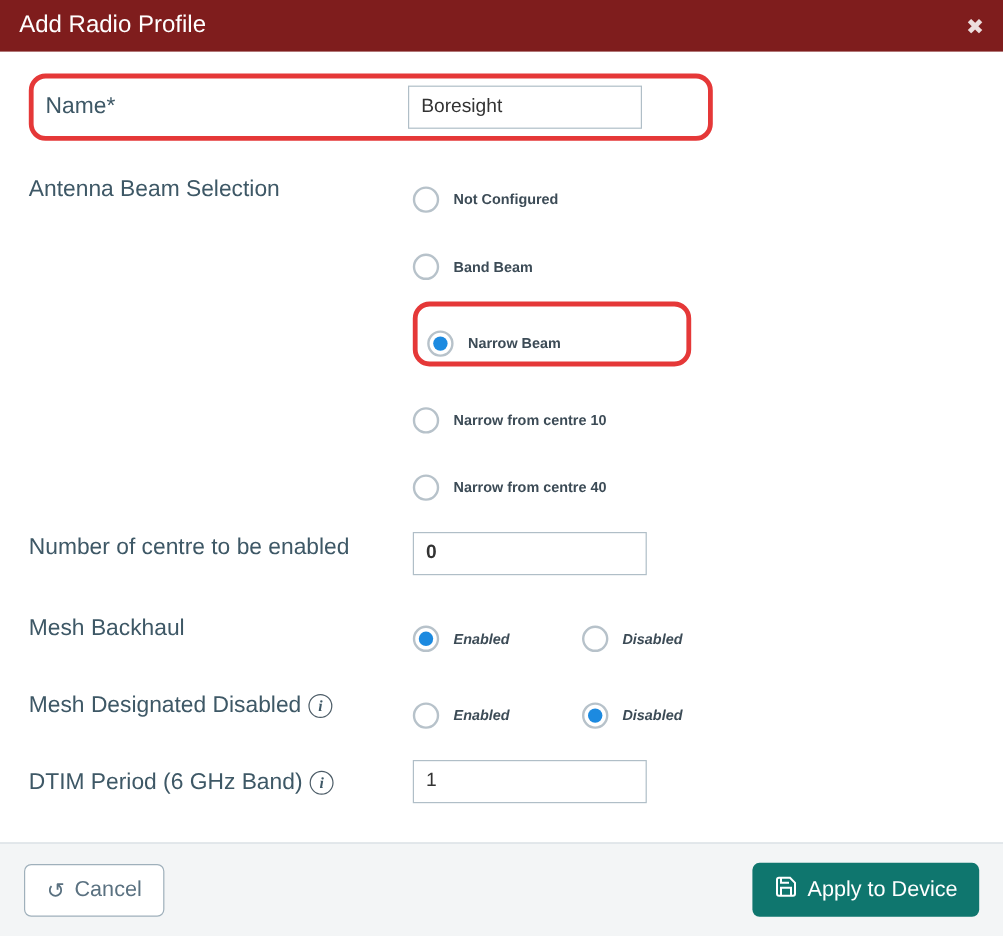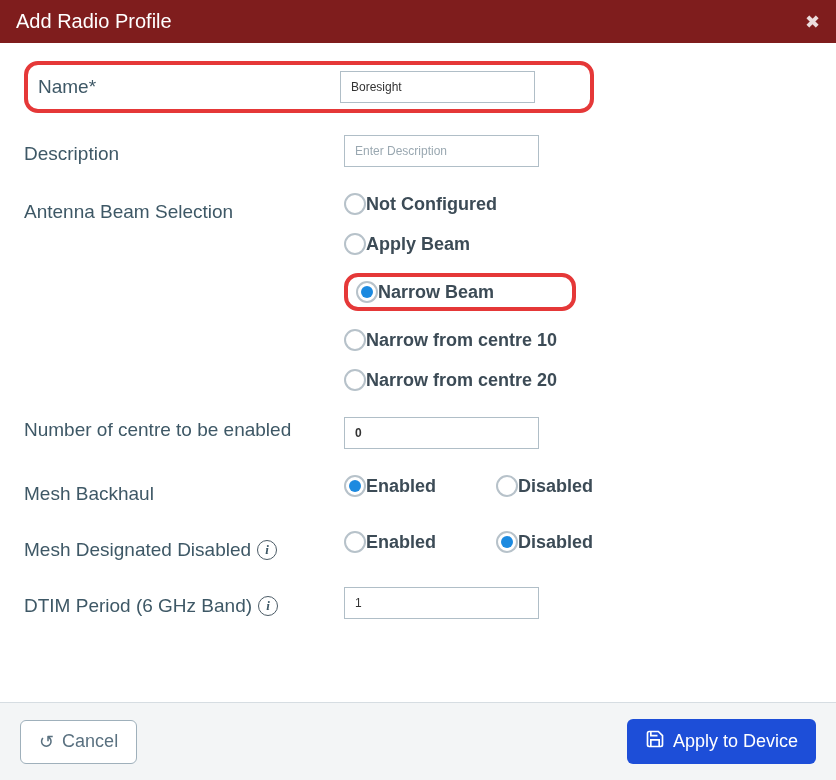--- a/index.html
+++ b/index.html
@@ -53,43 +53,46 @@
       align-items: center;
       gap: 6px;
     }
     .field-col {
       flex: 1;
     }
     .text-input {
       width: 195px;
       padding: 8px 10px;
       border: 1px solid #b0bec7;
-      font-size: 12px;
+      font-size: 16px;
       color: #333;
       font-family: inherit;
     }
     .text-input::placeholder {
       color: #9aa8b1;
     }
     .radio-group-vertical {
       display: flex;
       flex-direction: column;
       gap: 18px;
     }
     .radio-group-horizontal {
       display: flex;
       gap: 60px;
+      font-style: italic;
     }
     .radio-item {
       display: flex;
       align-items: center;
-      cursor: pointer;
-      font-size: 18px;
+      gap: 12px;
+      cursor: pointer;
+      font-size: 12px;
       font-weight: 600;
       color: #3c4b56;
+      margin-top: 16px;
     }
     .radio-circle {
       width: 22px;
       height: 22px;
       border: 2px solid #b7c2ca;
       border-radius: 50%;
       display: flex;
       align-items: center;
       justify-content: center;
       flex-shrink: 0;
@@ -154,21 +157,21 @@
       cursor: pointer;
       border: none;
       font-family: inherit;
     }
     .btn-cancel {
       background: #fff;
       border: 1px solid #9fb0bb;
       color: #5a7180;
     }
     .btn-apply {
-      background: #1d4ed8;
+      background: #0f766e;
       color: #fff;
     }
     .undo-icon {
       display: inline-block;
       transform: rotate(0deg);
       font-size: 18px;
     }
     .save-icon svg {
       width: 20px;
       height: 20px;
@@ -183,52 +186,46 @@
     <span class="close-icon">✖</span>
   </div>
 
   <div class="dialog-body">
 
     <div class="name-highlight">
       <div class="label-col">Name*</div>
       <input type="text" class="text-input" value="Boresight" style="">
     </div>
 
-    <div class="form-row">
-      <div class="label-col">Description</div>
-      <div class="field-col">
-        <input type="text" class="text-input" placeholder="Enter Description" style="">
-      </div>
-    </div>
 
     <div class="form-row">
       <div class="label-col">Antenna Beam Selection</div>
       <div class="field-col">
         <div class="radio-group-vertical">
           <label class="radio-item">
             <span class="radio-circle"></span>
             <span>Not Configured</span>
           </label>
           <label class="radio-item">
             <span class="radio-circle"></span>
-            <span>Apply Beam</span>
+            <span>Band Beam</span>
           </label>
           <div class="highlight-box" style="width:232px;">
             <label class="radio-item">
               <span class="radio-circle checked"></span>
               <span>Narrow Beam</span>
             </label>
           </div>
           <label class="radio-item">
             <span class="radio-circle"></span>
             <span>Narrow from centre 10</span>
           </label>
           <label class="radio-item">
             <span class="radio-circle"></span>
-            <span>Narrow from centre 20</span>
+            <span>Narrow from centre 40</span>
           </label>
         </div>
       </div>
     </div>
 
     <div class="form-row">
       <div class="label-col" style="padding-top:2px;">Number of centre to be enabled</div>
       <div class="field-col">
         <input type="text" class="text-input" style="font-weight: 600;" value="0">
       </div>

